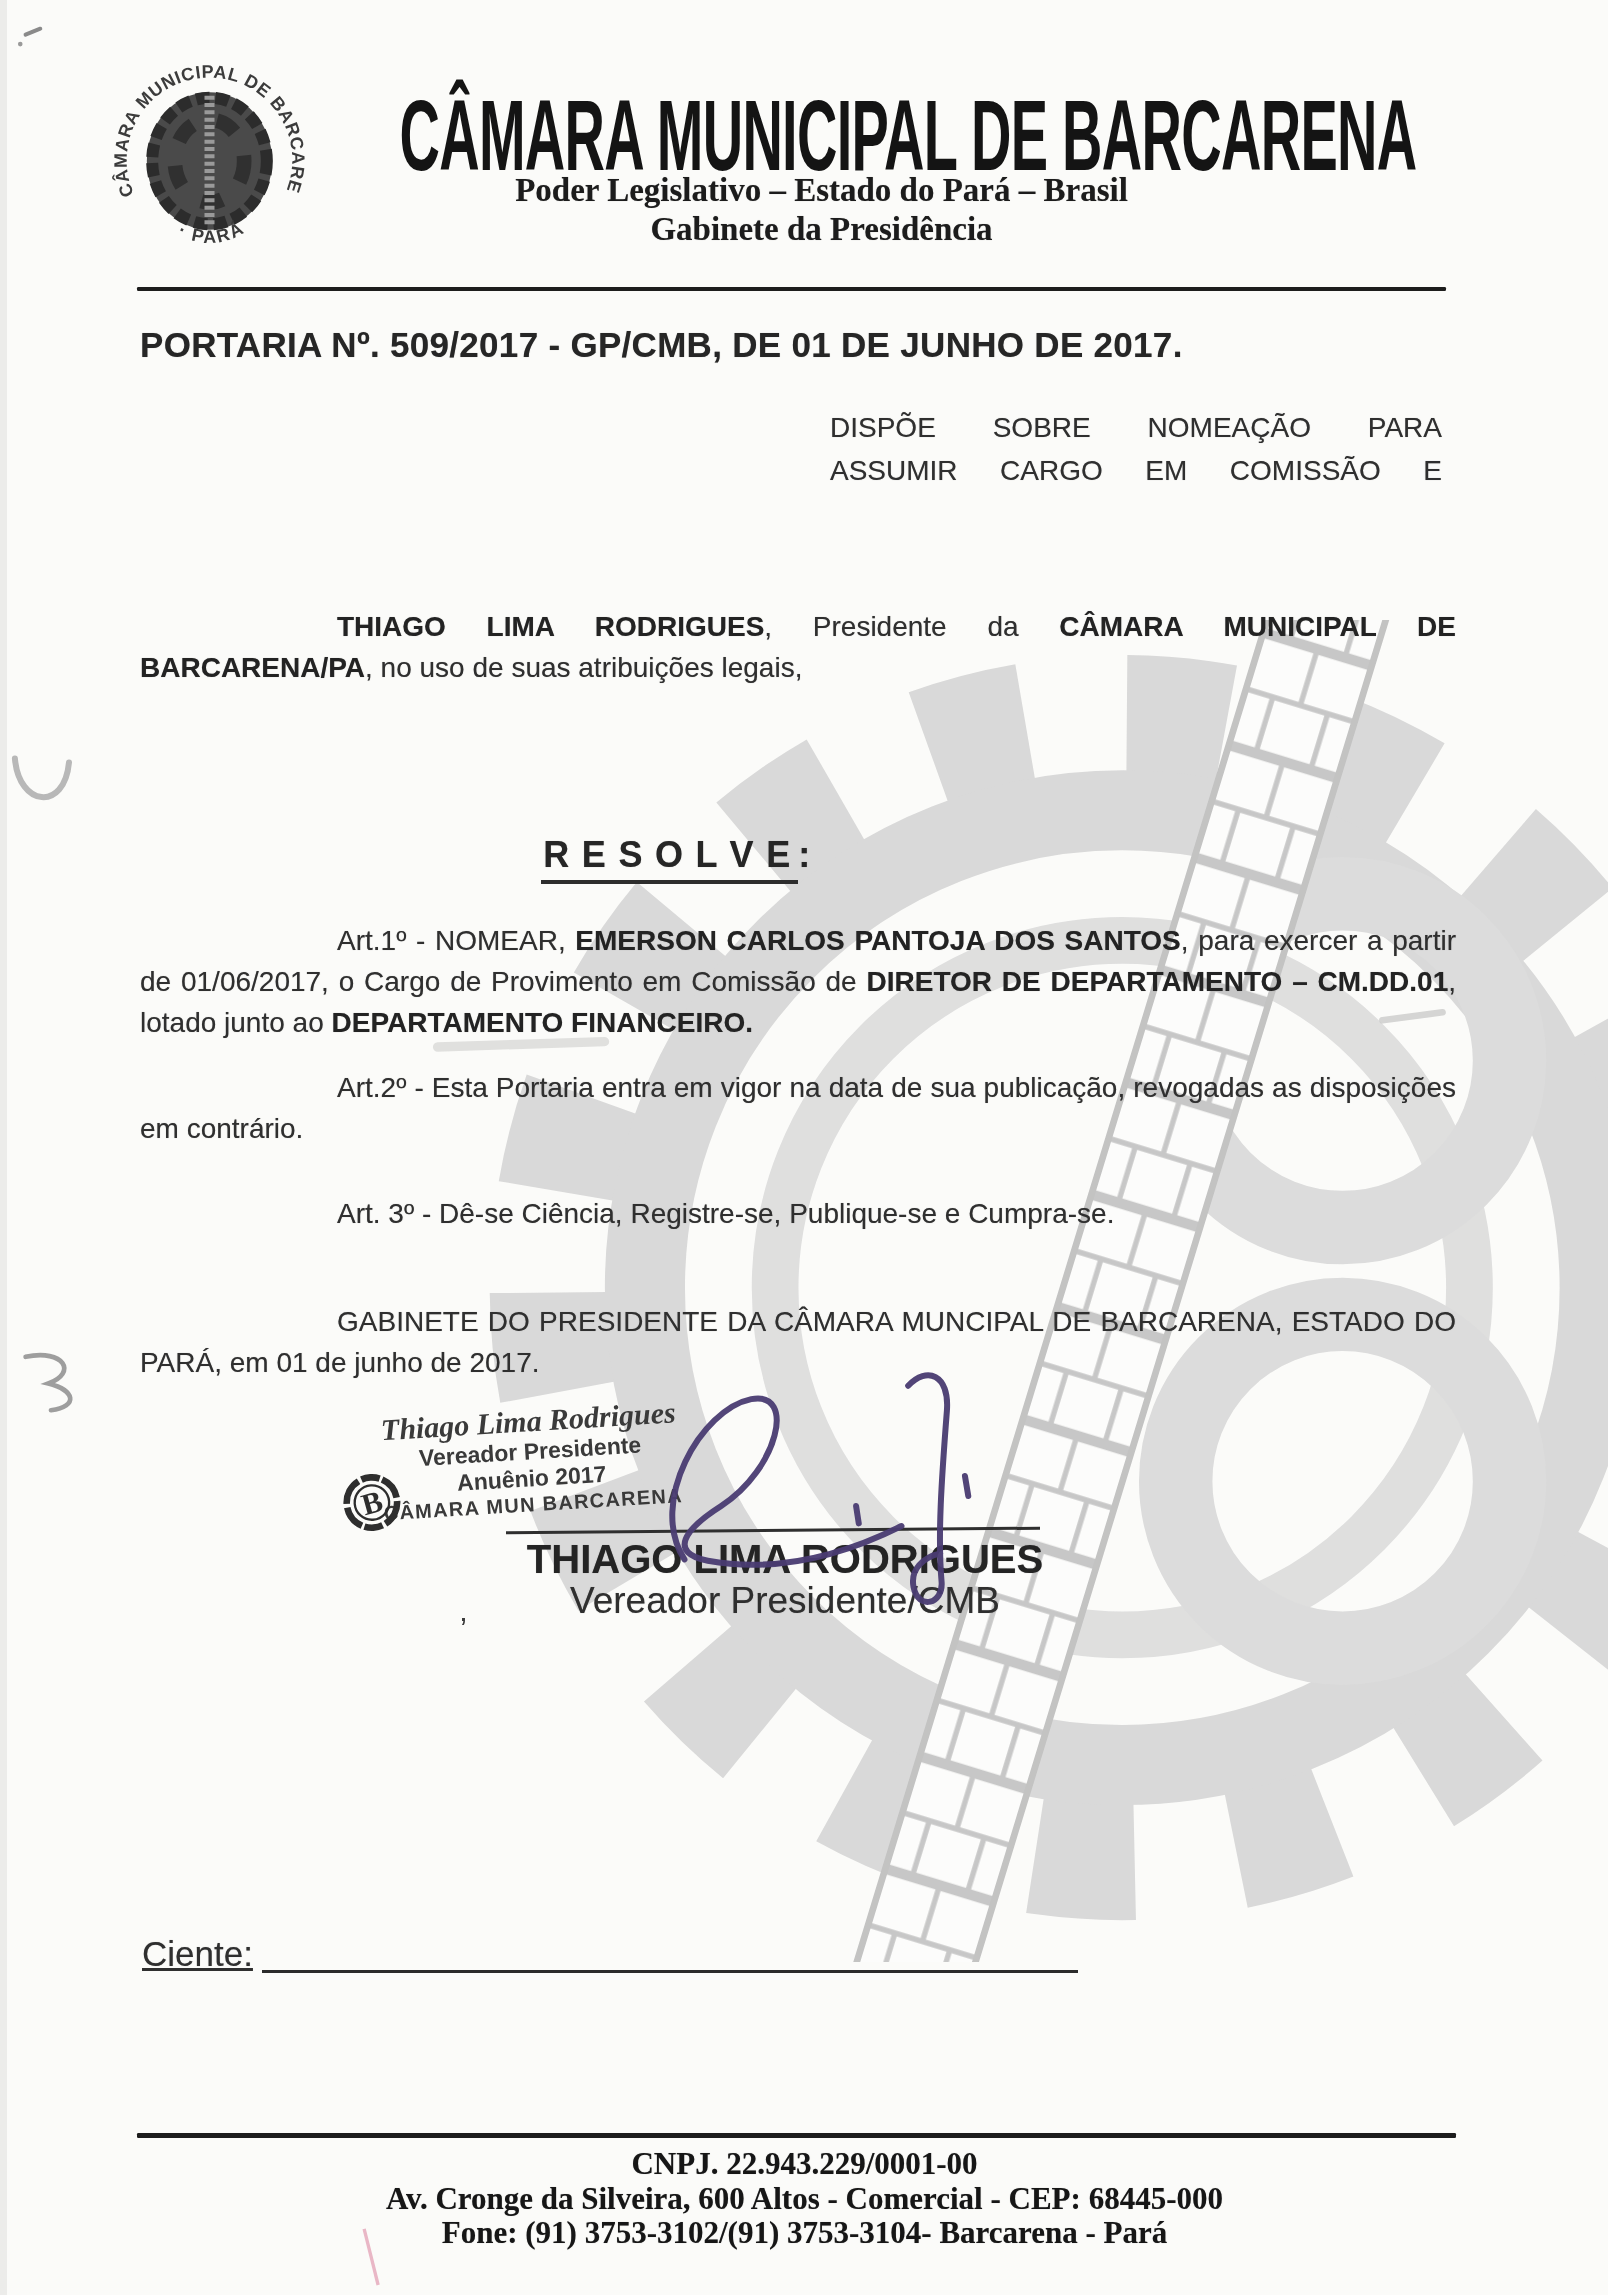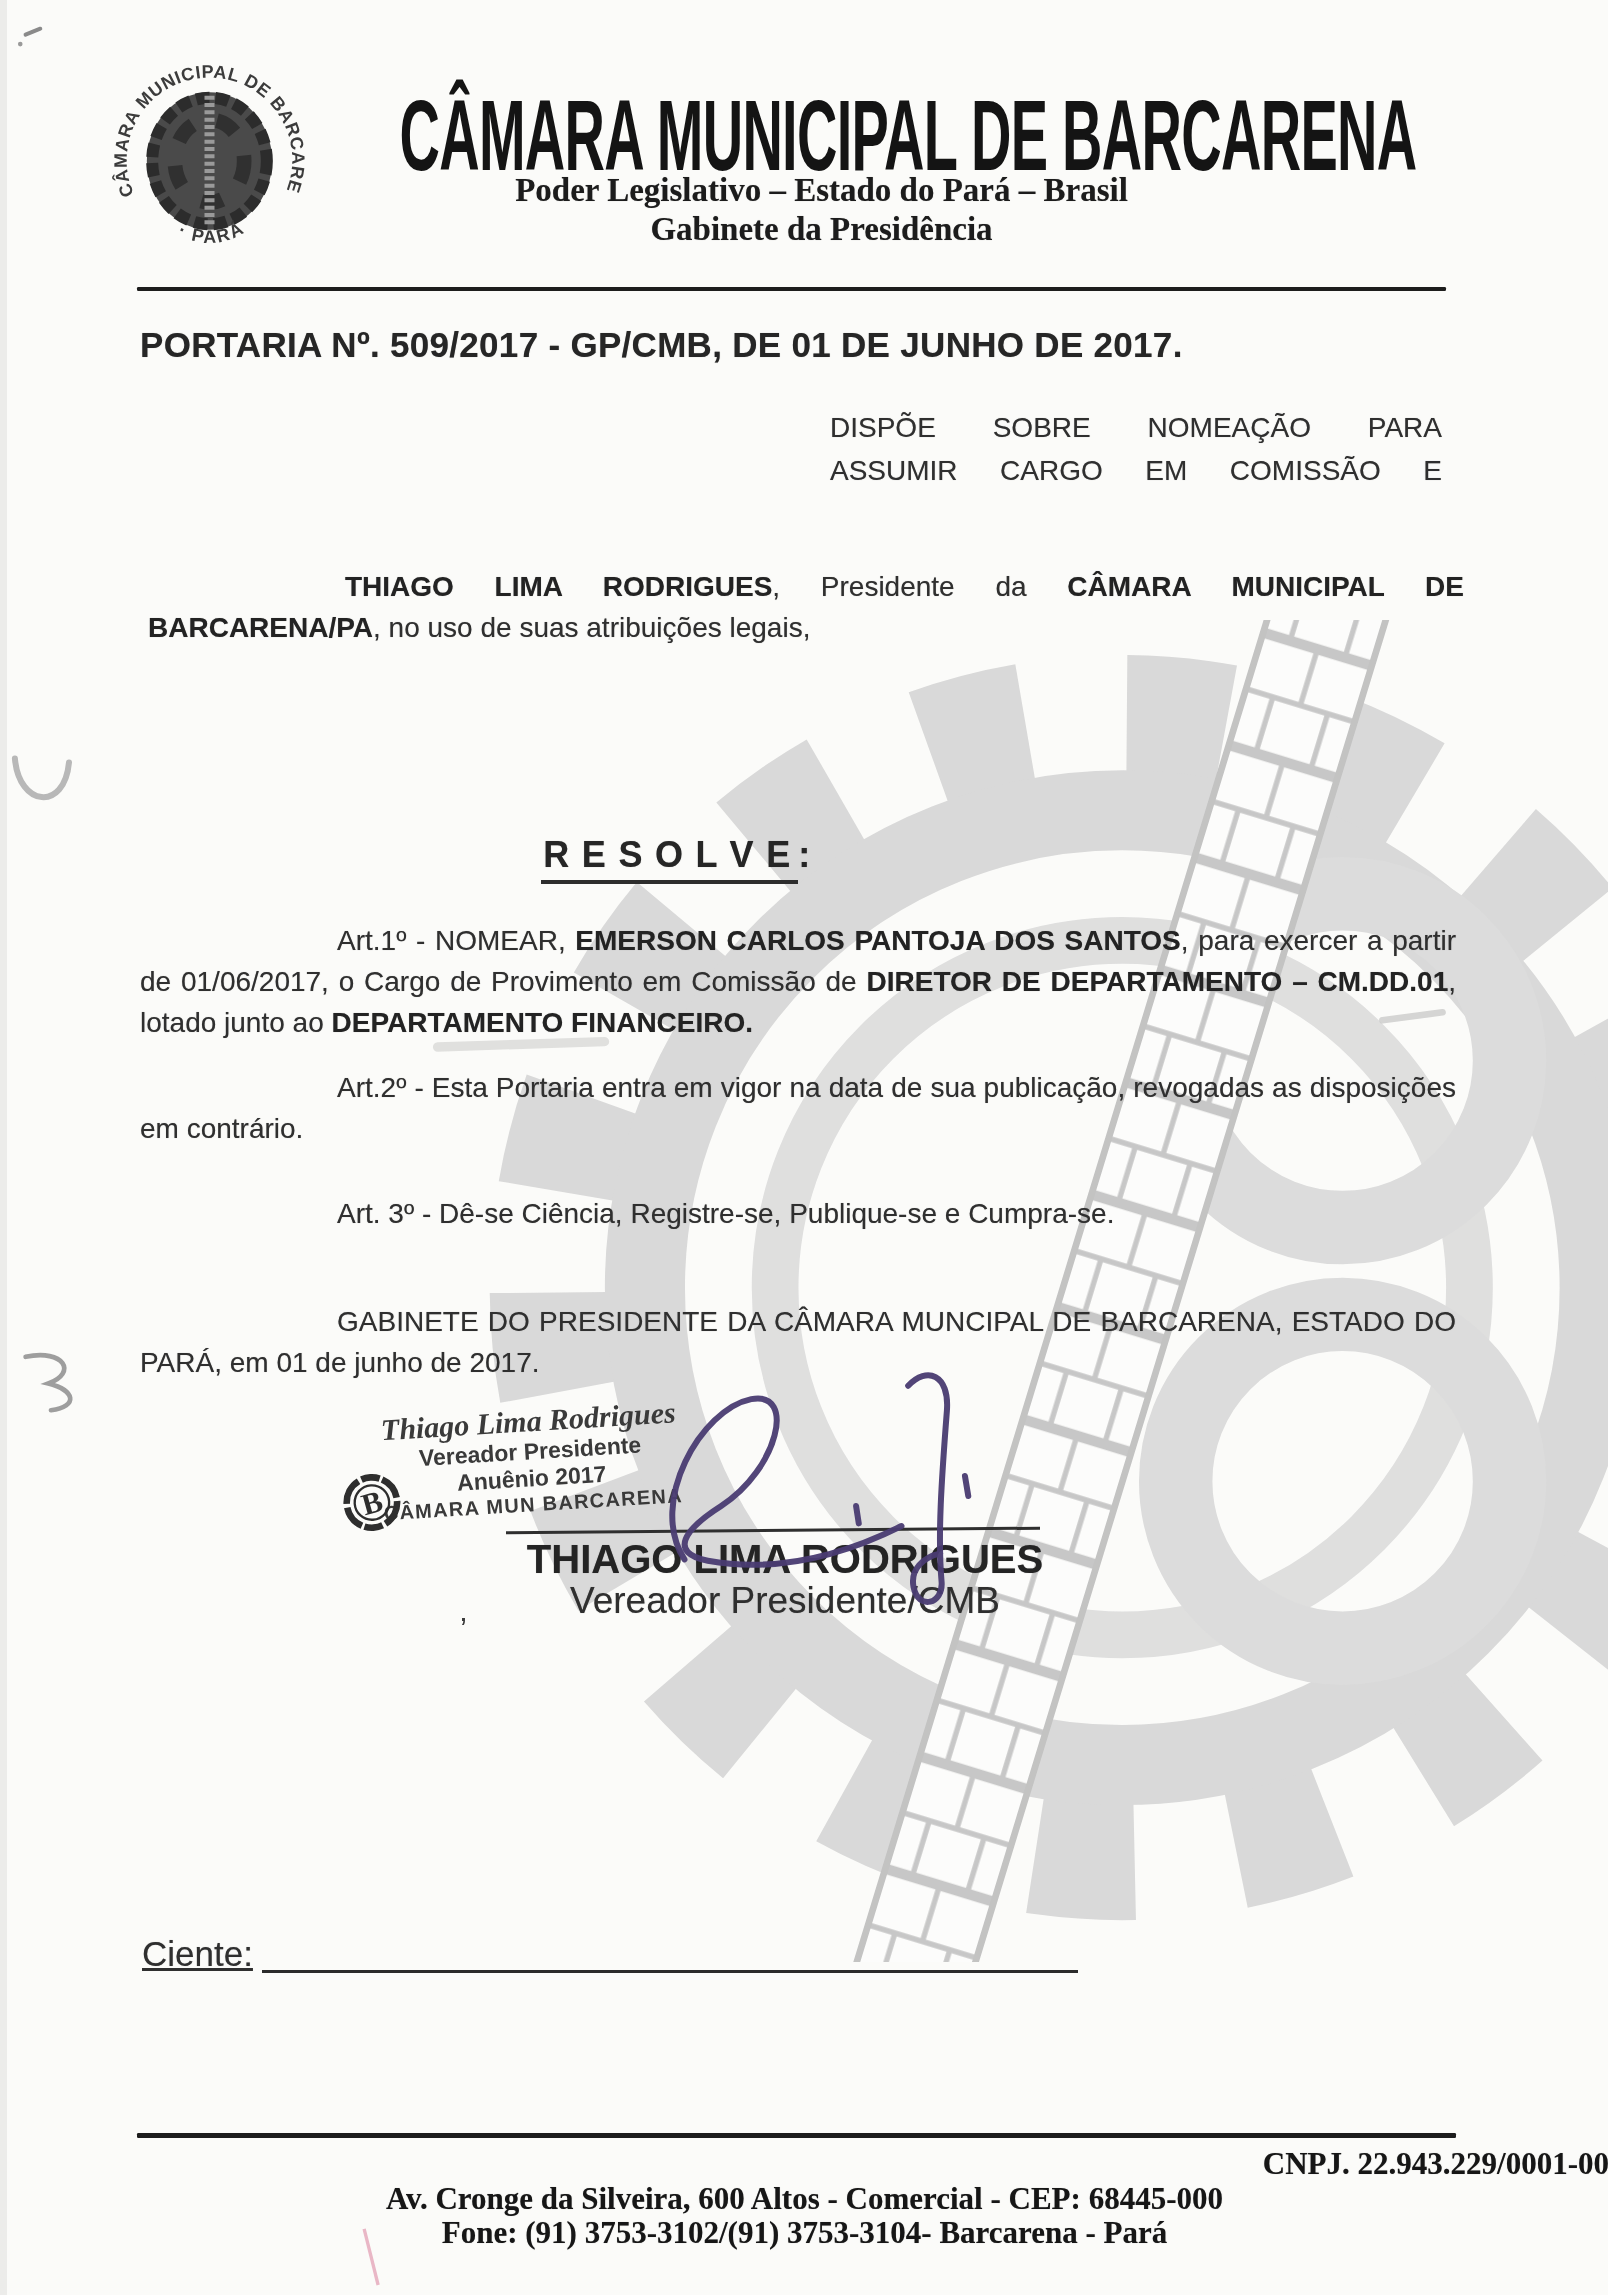--- a/index.html
+++ b/index.html
@@ -20,21 +20,21 @@
     font-family:"Liberation Serif",serif;font-weight:bold;font-size:33px;color:#1c1c1c;}
   .rule{background:#1d1d1d;border-radius:1.3px;}
   #hdr-rule{left:137px;top:287px;width:1309px;height:4px;}
   
   #portaria{left:140px;top:325px;font-size:35px;font-weight:bold;letter-spacing:0.3px;color:#262626;}
   .para{font-size:28px;line-height:41px;text-align:justify;color:#2f2f2f;}
   .para b{font-weight:bold;color:#232323;}
   #dispoe{left:830px;top:406px;width:612px;}
   #dispoe .jl{text-align:justify;text-align-last:justify;}
   #dispoe div{line-height:43px;}
-  #preamble{left:140px;top:566px;width:1316px;text-indent:197px;margin-left:8px;}
+  #preamble{left:140px;top:606px;width:1316px;text-indent:197px;}
   #resolve{left:0;top:795px;width:1352px;text-align:center;font-size:36px;font-weight:bold;letter-spacing:1.3px;color:#262626;margin-top:39px;}
   #resolve .uline{border-bottom:4.7px solid #2d2d2d;padding:0 6.7px 5.3px 2.7px;}
   #art1{left:140px;top:920px;width:1316px;text-indent:197px;}
   #art2{left:140px;top:1067px;width:1316px;text-indent:197px;}
   #art3{left:140px;top:1193px;width:1316px;text-indent:197px;text-align:left;}
   #closing{left:140px;top:1301px;width:1316px;text-indent:197px;}
   
   #stamp{left:337px;top:1415px;width:381px;text-align:center;color:#3a3a3a;
     transform:rotate(-3.5deg);transform-origin:0 0;}
   #stamp .script{font-family:"Liberation Serif",serif;font-style:italic;font-weight:bold;font-size:30px;line-height:35px;white-space:nowrap;}
@@ -43,21 +43,21 @@
   #stamp-badge{left:-1.3px;top:59px;}
   #sig-rule{left:506px;top:1529px;width:534px;height:2.7px;background:#2f2f2f;transform:rotate(-.5deg);}
   #sig-name{left:498px;top:1537px;width:574px;text-align:center;font-size:40px;font-weight:bold;color:#242424;}
   #sig-role{left:498px;top:1580px;width:574px;text-align:center;font-size:37px;color:#2f2f2f;}
   #comma-mark{left:460px;top:1612px;font-size:31px;color:#3a3a3a;}
   
   #ciente{left:142px;top:1934px;font-size:35px;color:#2f2f2f;text-decoration:underline;}
   #ciente-line{left:262px;top:1970px;width:816px;height:2.7px;background:#2b2b2b;}
   #ftr-rule{left:137px;top:2133px;width:1319px;height:4.7px;}
   .ftr{left:0;width:1609px;text-align:center;font-family:"Liberation Serif",serif;font-weight:bold;font-size:31px;color:#161616;}
-  #ftr-cnpj{top:2146px;text-align:right;}
+  #ftr-cnpj{top:2146px;}
   #ftr-addr{top:2181px;}
   #ftr-phone{top:2215px;}
   
   #edge-strip{left:0;top:0;width:6.7px;height:2295px;background:#ececе9;background:#ececea;}
   .layer0{z-index:0;}.layer1{z-index:1;}.layer2{z-index:2;position:absolute;}.layer3{z-index:3;}
   #watermark{left:468px;top:620px;}
   #artifacts{left:0;top:0;}
   #signature-svg{left:621px;top:1369px;}
   #seal{left:106px;top:49px;}
 </style>

